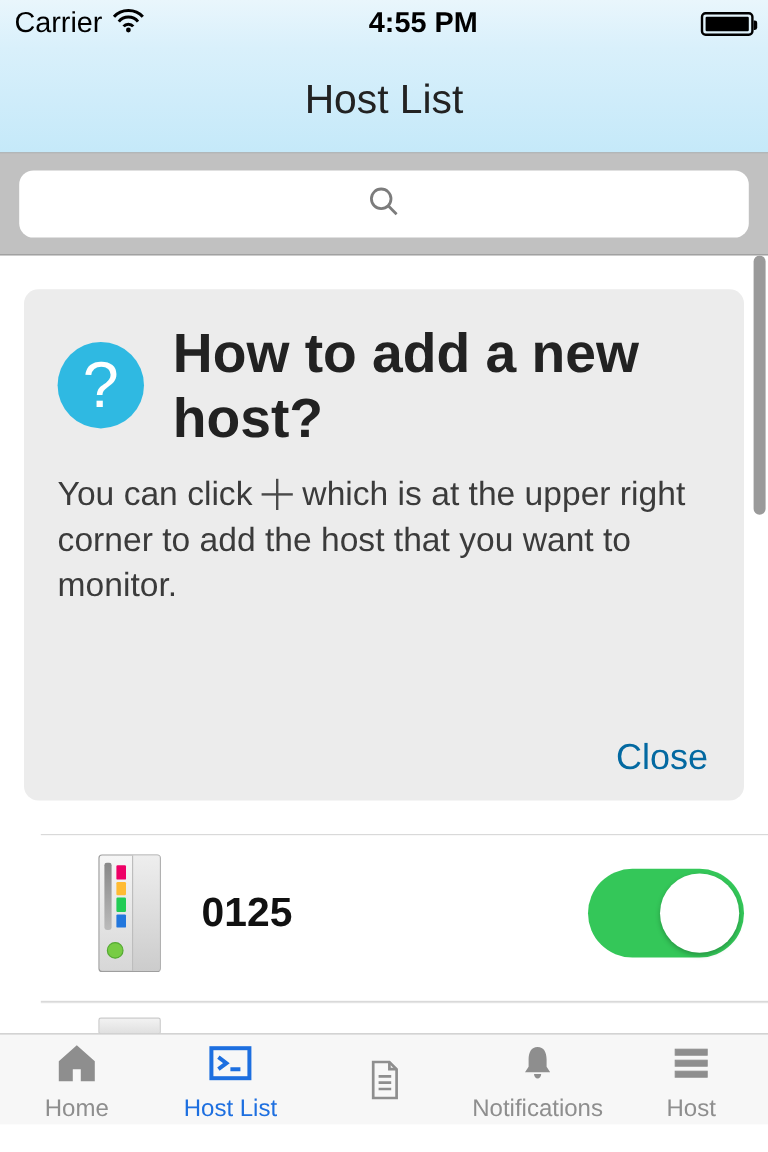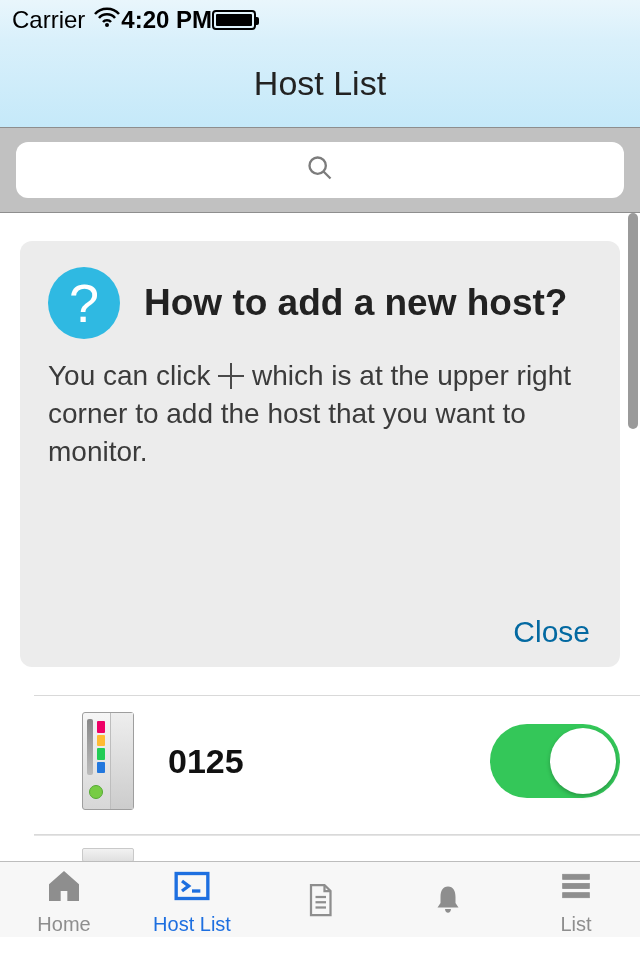--- a/index.html
+++ b/index.html
@@ -1,20 +1,20 @@
 <!DOCTYPE html>
 <html><head>
 <meta charset="utf-8">
 <style>
   * { box-sizing: border-box; margin: 0; padding: 0; }
   html, body { width: 640px; height: 960px; font-family: -apple-system, "Helvetica Neue", Arial, sans-serif; overflow: hidden; background: #fff; }
   .status-bar {
     height: 40px;
     background: linear-gradient(#e9f6fc, #d9f0fb);
-    display: flex; align-items: center; 
+    display: flex; align-items: center; justify-content: space-between;
     padding: 0 12px;
     font-size: 24px; font-weight: 500;
     color: #000;
   }
   .status-left { display: flex; align-items: center; gap: 8px; }
   .status-time { font-weight: 600; }
   .battery {
     width: 44px; height: 20px; border: 2px solid #000; border-radius: 4px; position: relative;
     display: flex; align-items: center; padding: 2px;
   }
@@ -49,21 +49,21 @@
     padding: 26px 28px 20px 28px;
     height: 426px;
     position: relative;
   }
   .tip-head { display:flex; align-items:center; gap: 24px; }
   .tip-qmark {
     width: 72px; height: 72px; border-radius: 50%; background:#2fb9e2;
     display:flex; align-items:center; justify-content:center;
     color:#fff; font-size: 54px; font-weight: 400;
   }
-  .tip-title { font-size: 37px; font-weight: 700; color:#222; flex:1; }
+  .tip-title { font-size: 46px; font-weight: 700; color:#222; flex:1; }
   .tip-body {
     margin-top: 18px; font-size: 28px; line-height: 38px; color:#3b3b3b;
   }
   .plus-inline {
     display:inline-block; width: 26px; height: 26px; position: relative; top: 4px;
   }
   .plus-inline::before, .plus-inline::after {
     content:""; position:absolute; background:#4a4a4a;
   }
   .plus-inline::before { left: 12px; top: 0; width: 2px; height: 26px; }
@@ -138,21 +138,21 @@
     <span>Carrier</span>
     <span>
       <svg width="28" height="22" viewBox="0 0 28 22">
             <path d="M2 8 C8 1 20 1 26 8" fill="none" stroke="#000" stroke-width="2.5"></path>
             <path d="M6 12 C10 7 18 7 22 12" fill="none" stroke="#000" stroke-width="2.5"></path>
             <path d="M10 16 C12 13.5 16 13.5 18 16" fill="none" stroke="#000" stroke-width="2.5"></path>
             <circle cx="14" cy="19" r="2" fill="#000"></circle>
           </svg>
     </span>
   </div>
-  <span class="status-time">4:20 PM</span>
+  <span class="status-time">4:55 PM</span>
   <span>
         <span class="battery">
           <span class="battery-fill"></span>
         </span>
       </span>
 </div>
 
 <div class="nav-header">
   <span class="nav-title">Host List</span>
 </div>
@@ -237,26 +237,27 @@
           </svg>
     </span>
   </div>
   <div class="tab">
     <span class="tab-icon">
       <svg viewBox="0 0 48 48" width="36" height="40">
             <path d="M24 6 C17 6 14 12 14 20 L14 28 L10 34 L38 34 L34 28 L34 20 C34 12 31 6 24 6 Z" stroke="none"></path>
             <path d="M20 36 C20 39 22 41 24 41 C26 41 28 39 28 36 Z" stroke="none"></path>
           </svg>
     </span>
+    <span class="tab-label">Notifications</span>
   </div>
   <div class="tab">
     <span class="tab-icon">
       <svg viewBox="0 0 48 48" width="40" height="40">
             <rect x="8" y="10" width="32" height="6"></rect>
             <rect x="8" y="21" width="32" height="6"></rect>
             <rect x="8" y="32" width="32" height="6"></rect>
           </svg>
     </span>
-    <span class="tab-label">List</span>
+    <span class="tab-label">Host</span>
   </div>
 </div>
 
 </div>
 
 </body></html>

